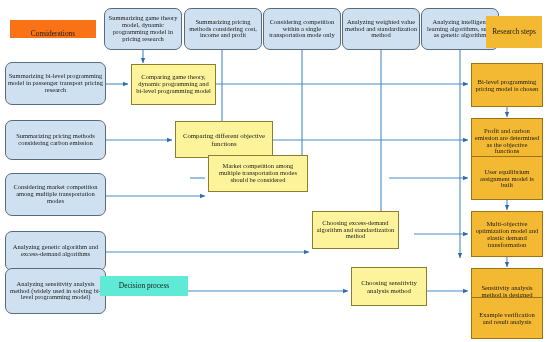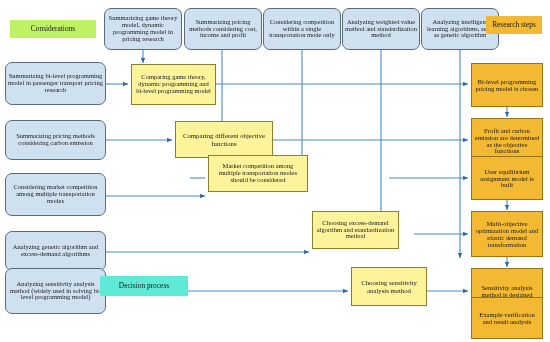--- a/index.html
+++ b/index.html
@@ -17,21 +17,21 @@
   .node span{display:block;width:100%;}
 
   .blue{background:#cfe0f0;border:1px solid #5a6b7d;border-radius:7px;}
   .yellow{background:#fdf39b;border:1px solid #8a7f2e;}
   .orange{background:#f4b932;border:1px solid #9a7414;}
 
   
   .chip{position:absolute;box-sizing:border-box;display:flex;
         align-items:center;justify-content:center;text-align:center;
         line-height:1.08;z-index:6;}
-  .chip-blue{background:#bef264;}
+  .chip-blue{background:#f97316;align-items:flex-end;}
   .chip-orange{background:#f4b932;}
   .chip-yellow{background:#5eead4;}
 </style>
 </head>
 <body>
 
 <div id="stage">
 
   <svg id="wires" viewBox="0 0 550 342">
     <defs>
@@ -76,21 +76,21 @@
 
     <g stroke="#4a8bc4" stroke-width="1.1" fill="none">
       <path d="M205,178 L190,178"></path>
     </g>
   </svg>
 
   <div class="chip chip-blue" style="left:10px;top:20px;width:86px;height:18px;font-size:7.4px;">
     <span>Considerations</span>
   </div>
 
-  <div class="chip chip-orange" style="left:486px;top:16px;width:56px;height:18px;font-size:7.4px;">
+  <div class="chip chip-orange" style="left:486px;top:16px;width:56px;height:32px;font-size:7.4px;">
     <span>Research steps</span>
   </div>
 
   <div class="chip chip-yellow" style="left:100px;top:276px;width:88px;height:20px;font-size:7.4px;">
     <span>Decision process</span>
   </div>
 
   <div class="node blue" style="left:104px;top:8px;width:78px;height:42px;font-size:6.5px;">
     <span>Summarizing game theory model, dynamic programming model in pricing research</span>
   </div>

